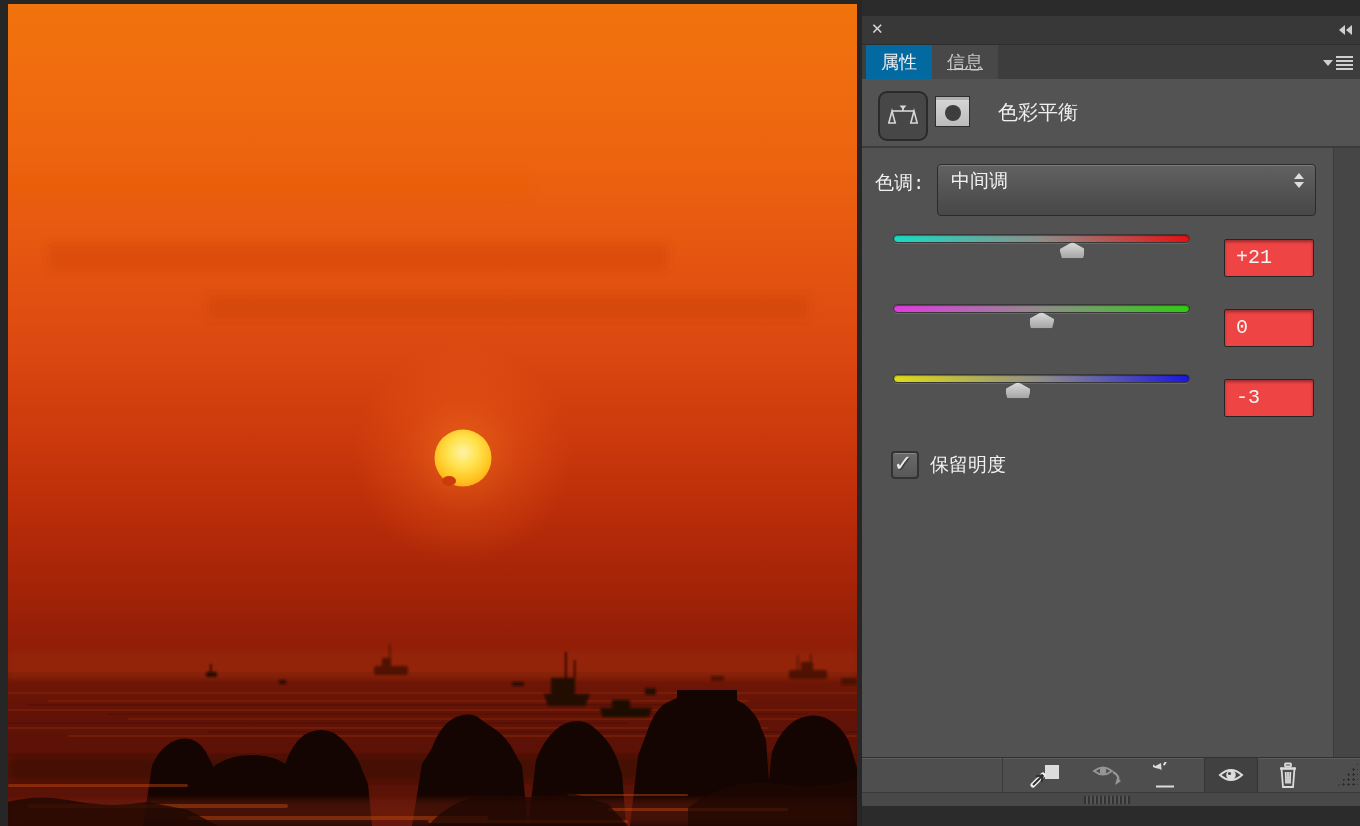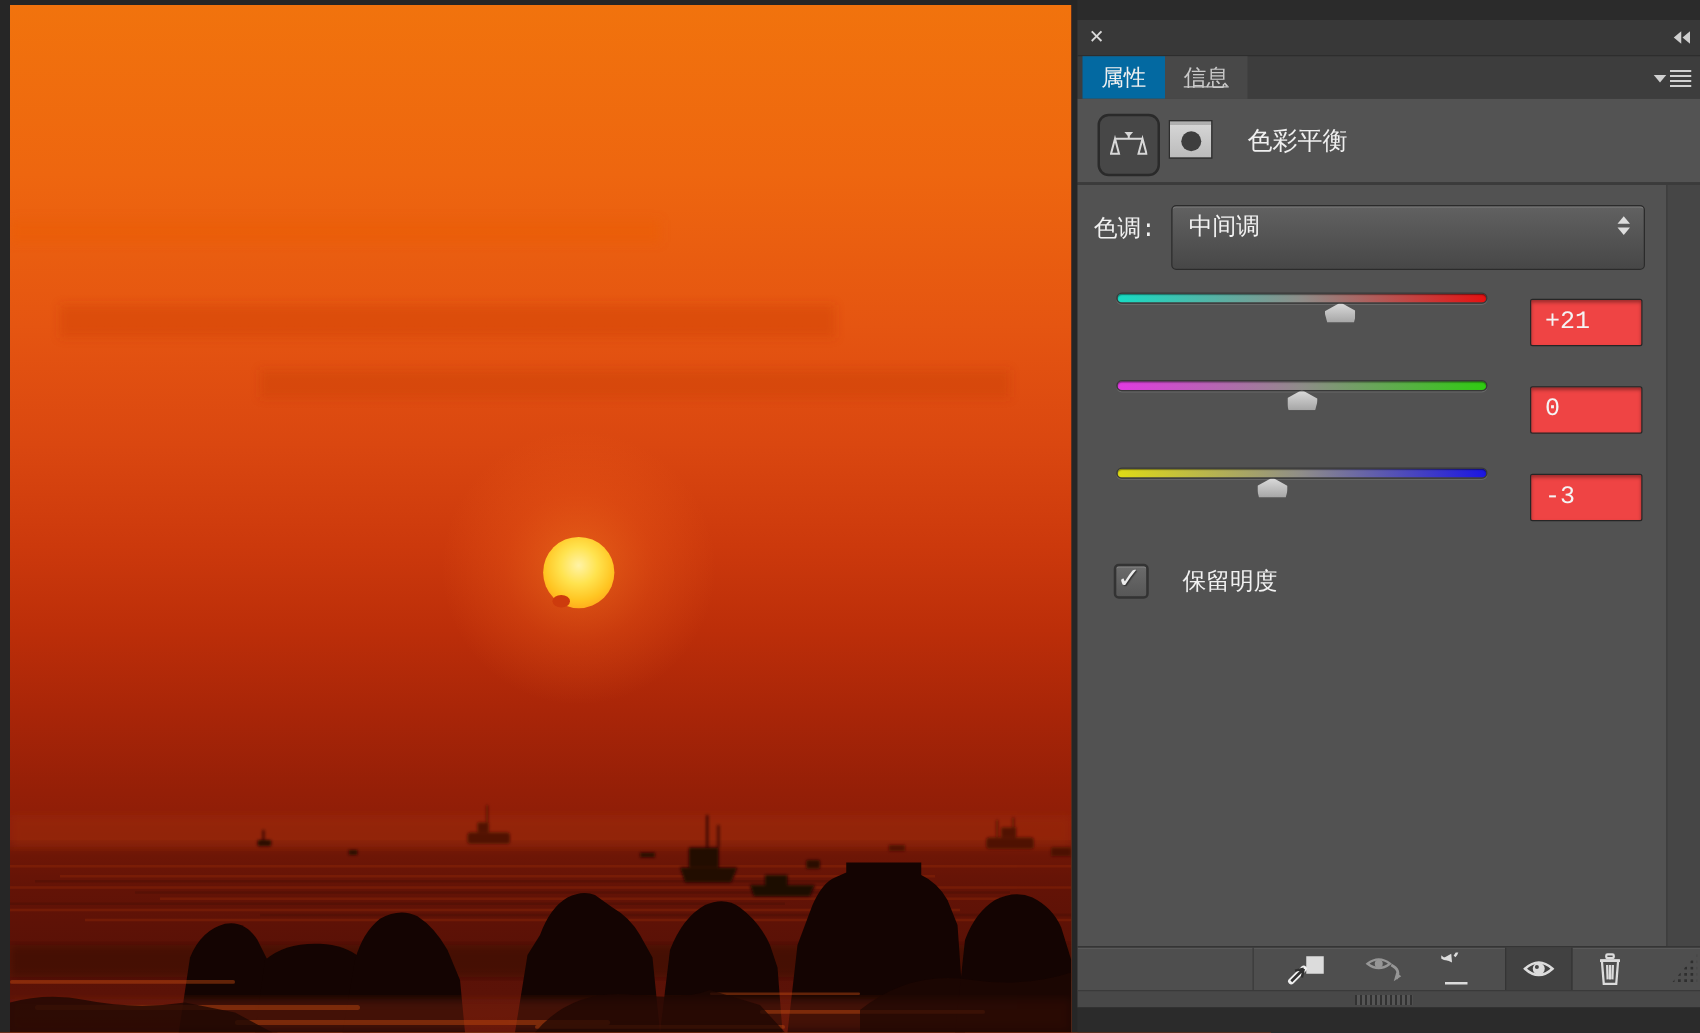--- a/index.html
+++ b/index.html
@@ -69,21 +69,21 @@
             border:1px solid #262626; border-radius:2px; box-shadow:inset 0 2px 3px rgba(0,0,0,.35);
             font-size:20px; color:#f4f4f4; padding-left:11px; line-height:36px; }
 
   .check-row { position:absolute; left:29px; top:303px; display:flex; align-items:center; }
   .checkbox { position:relative; width:28px; height:28px; border-radius:4px;
               background:linear-gradient(#6b6b6b,#575757); border:2px solid #333333;
               box-shadow:inset 0 1px 0 rgba(255,255,255,.2); }
   .checkbox .mark { display:none; position:absolute; left:2px; top:-6px; font-size:26px; color:#ededed;
                     text-shadow:1px 1px 1px rgba(0,0,0,.5); }
   .checkbox.checked .mark { display:block; }
-  .check-label { margin-left:27px; font-size:19px; color:#f1f1f1; }
+  .check-label { margin-left:11px; font-size:19px; color:#f1f1f1; }
 
   .toolbar { position:absolute; left:0; top:757px; width:100%; height:35px; background:#4e4e4e;
              border-top:1px solid #313131; box-shadow:inset 0 1px 0 rgba(255,255,255,.09); }
   .tb-div { position:absolute; top:0; width:1px; height:100%; background:#3a3a3a; }
   .tbtn { position:absolute; top:0; height:100%; display:flex; align-items:center; justify-content:center; }
   .eye-block { position:absolute; left:342px; top:0; width:54px; height:100%; background:#414141;
                border-left:1px solid #353535; border-right:1px solid #353535;
                display:flex; align-items:center; justify-content:center; }
   .resize-grip { position:absolute; right:2px; bottom:4px; width:22px; height:26px;
                  background-image:radial-gradient(#2e2e2e 1.3px, rgba(0,0,0,0) 1.4px);

